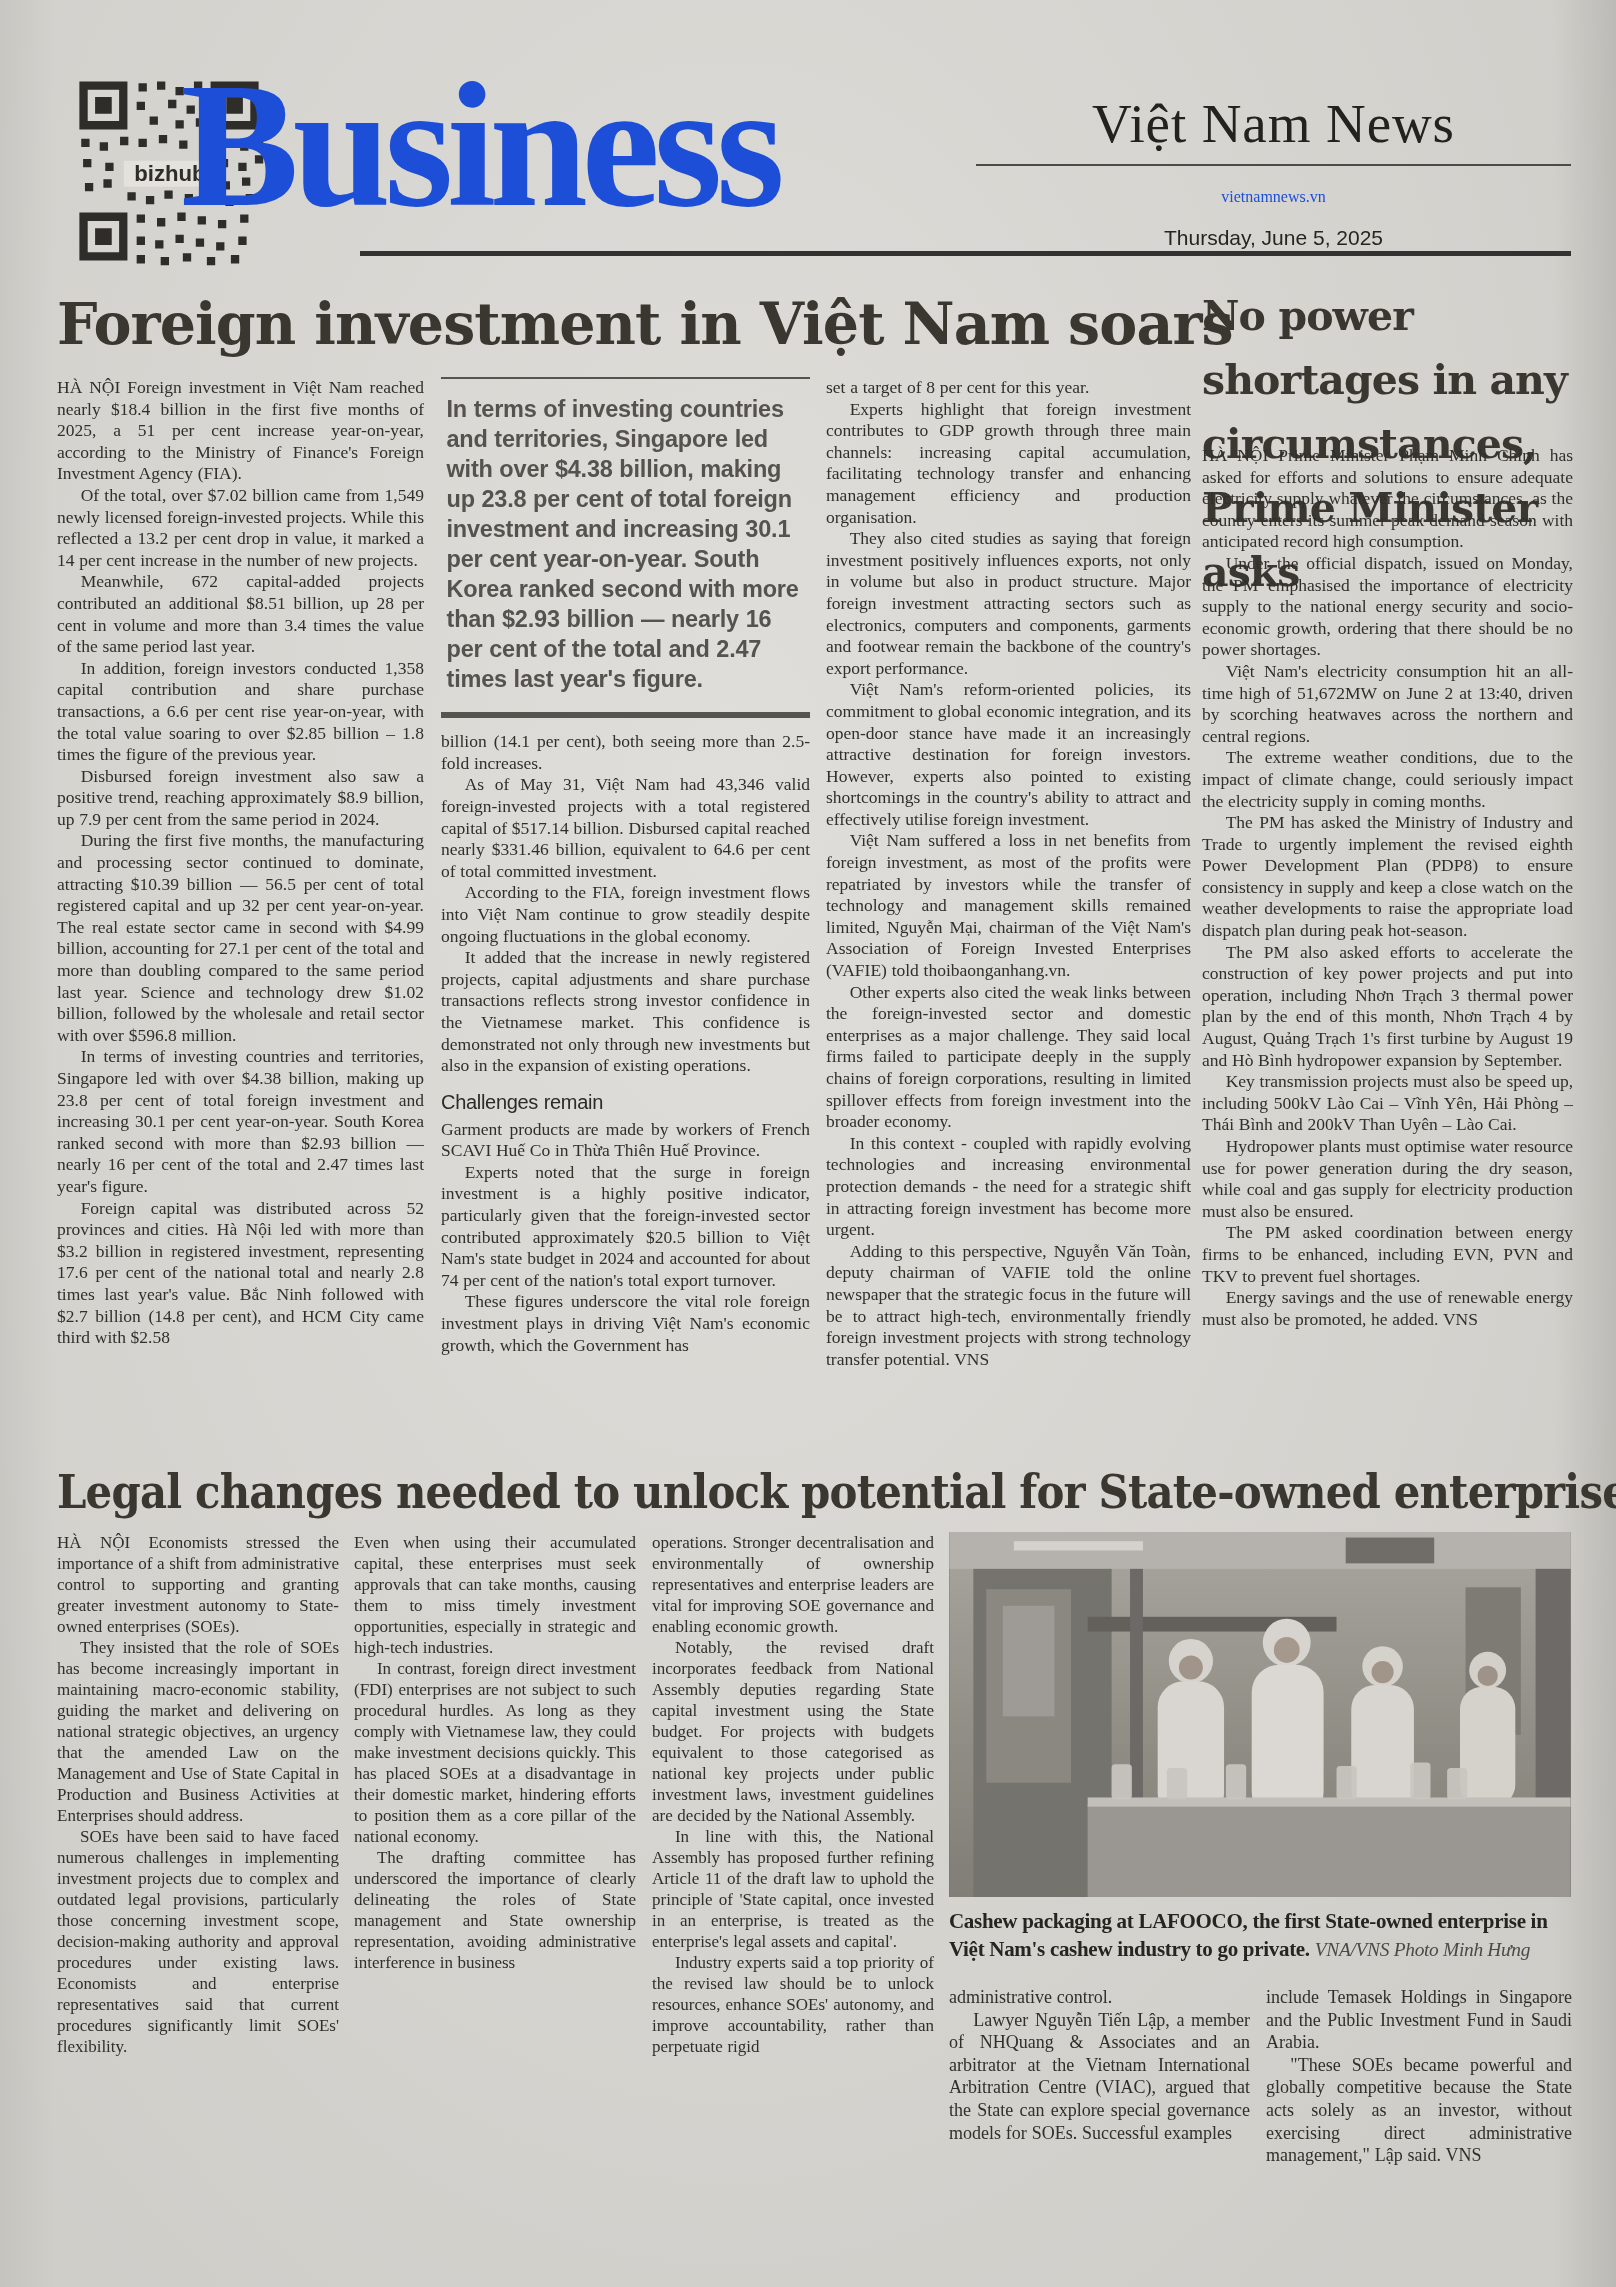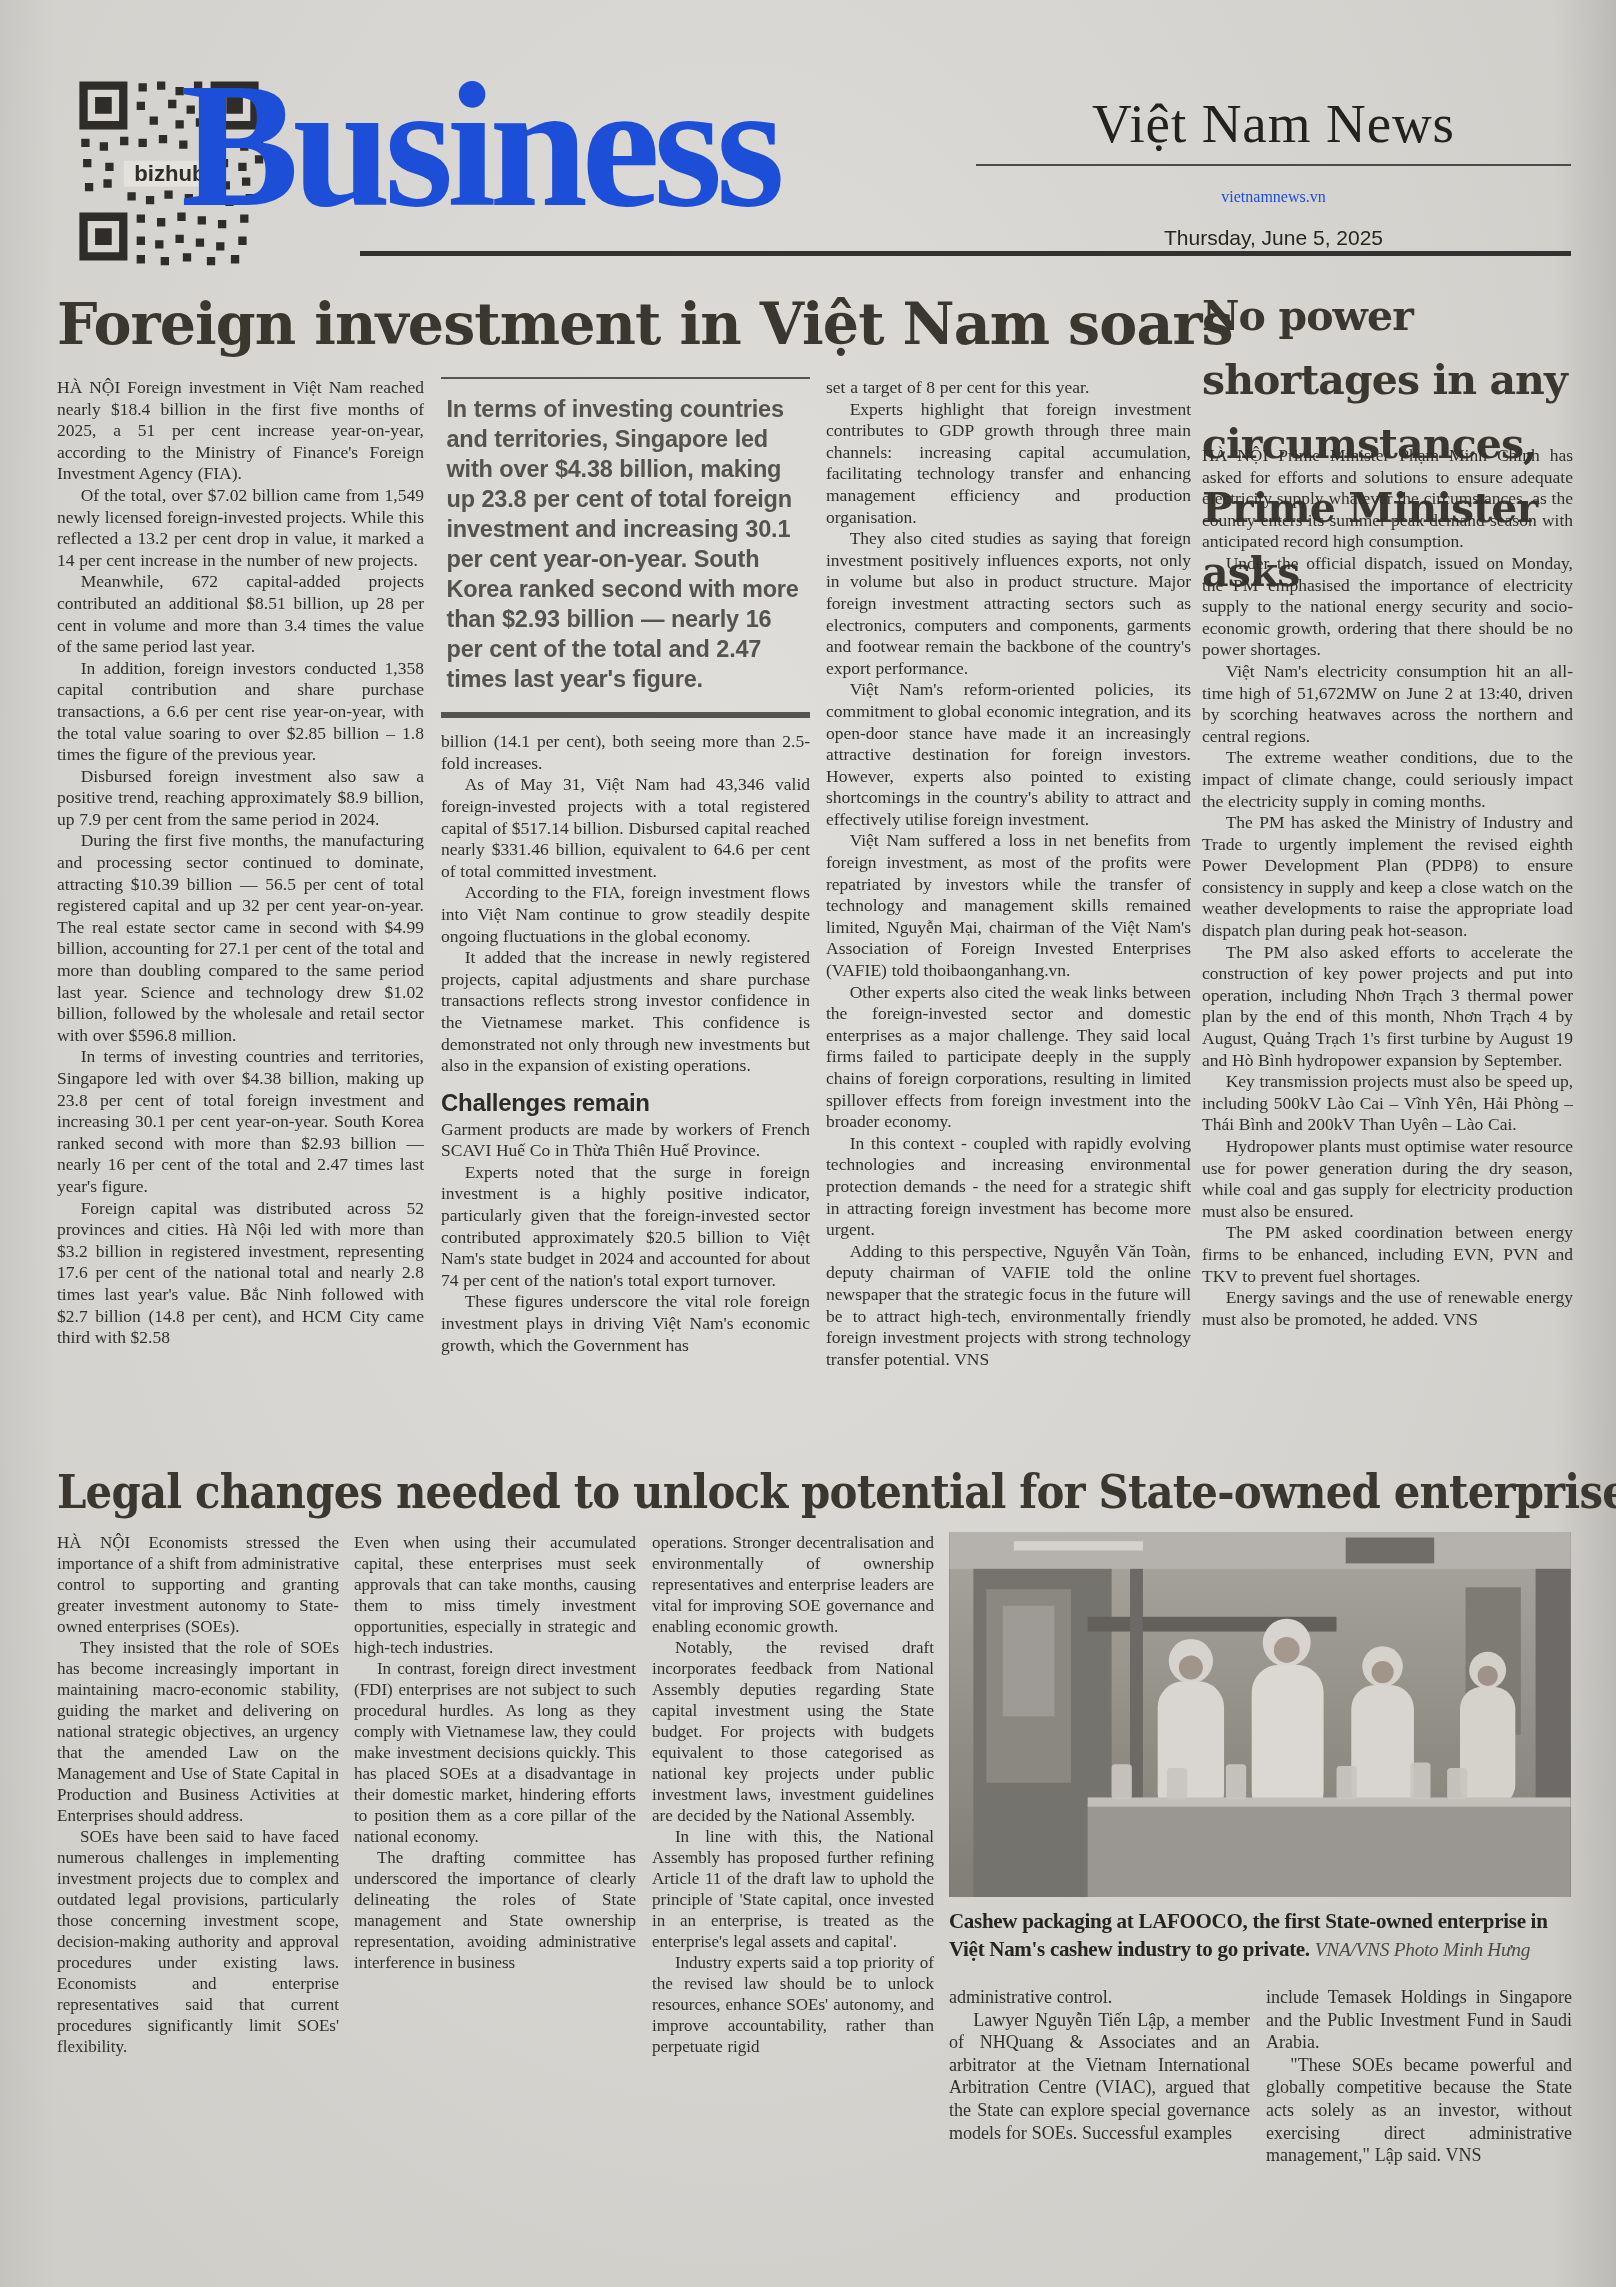--- a/index.html
+++ b/index.html
@@ -52,22 +52,22 @@
   .col-md { font-size:18px; line-height:22.6px; }
 
   .pullquote {
     border-top:2.8px solid #56544f; border-bottom:6.5px solid #56544f;
     padding:14.8px 1.8px 18.5px 5.5px; margin-bottom:13px;
     font-family:"Liberation Sans", sans-serif; font-weight:bold;
     font-size:23.5px; line-height:30px; letter-spacing:-0.2px;
     color:#55534e; text-align:left;
   }
   .subhead {
-    font-family:"Liberation Sans", sans-serif; font-weight:bold;
-    font-size:24px; color:#2c2b27; text-indent:0 !important;
+    font-family:"Liberation Sans", sans-serif; font-weight:normal;
+    font-size:20px; color:#2c2b27; text-indent:0 !important;
     margin:14.8px 0 5.5px 0; letter-spacing:-0.3px;
   }
 
   
   .photo { background:#8e8c86; overflow:hidden; box-shadow:0 0 0 0.9px rgba(60,58,54,0.35) inset; }
   .caption {
     font-family:Liberation Serif, serif; font-weight:bold;
     font-size:21px; line-height:28px; color:#26251f; letter-spacing:-0.3px;
     text-align:left;
   }

